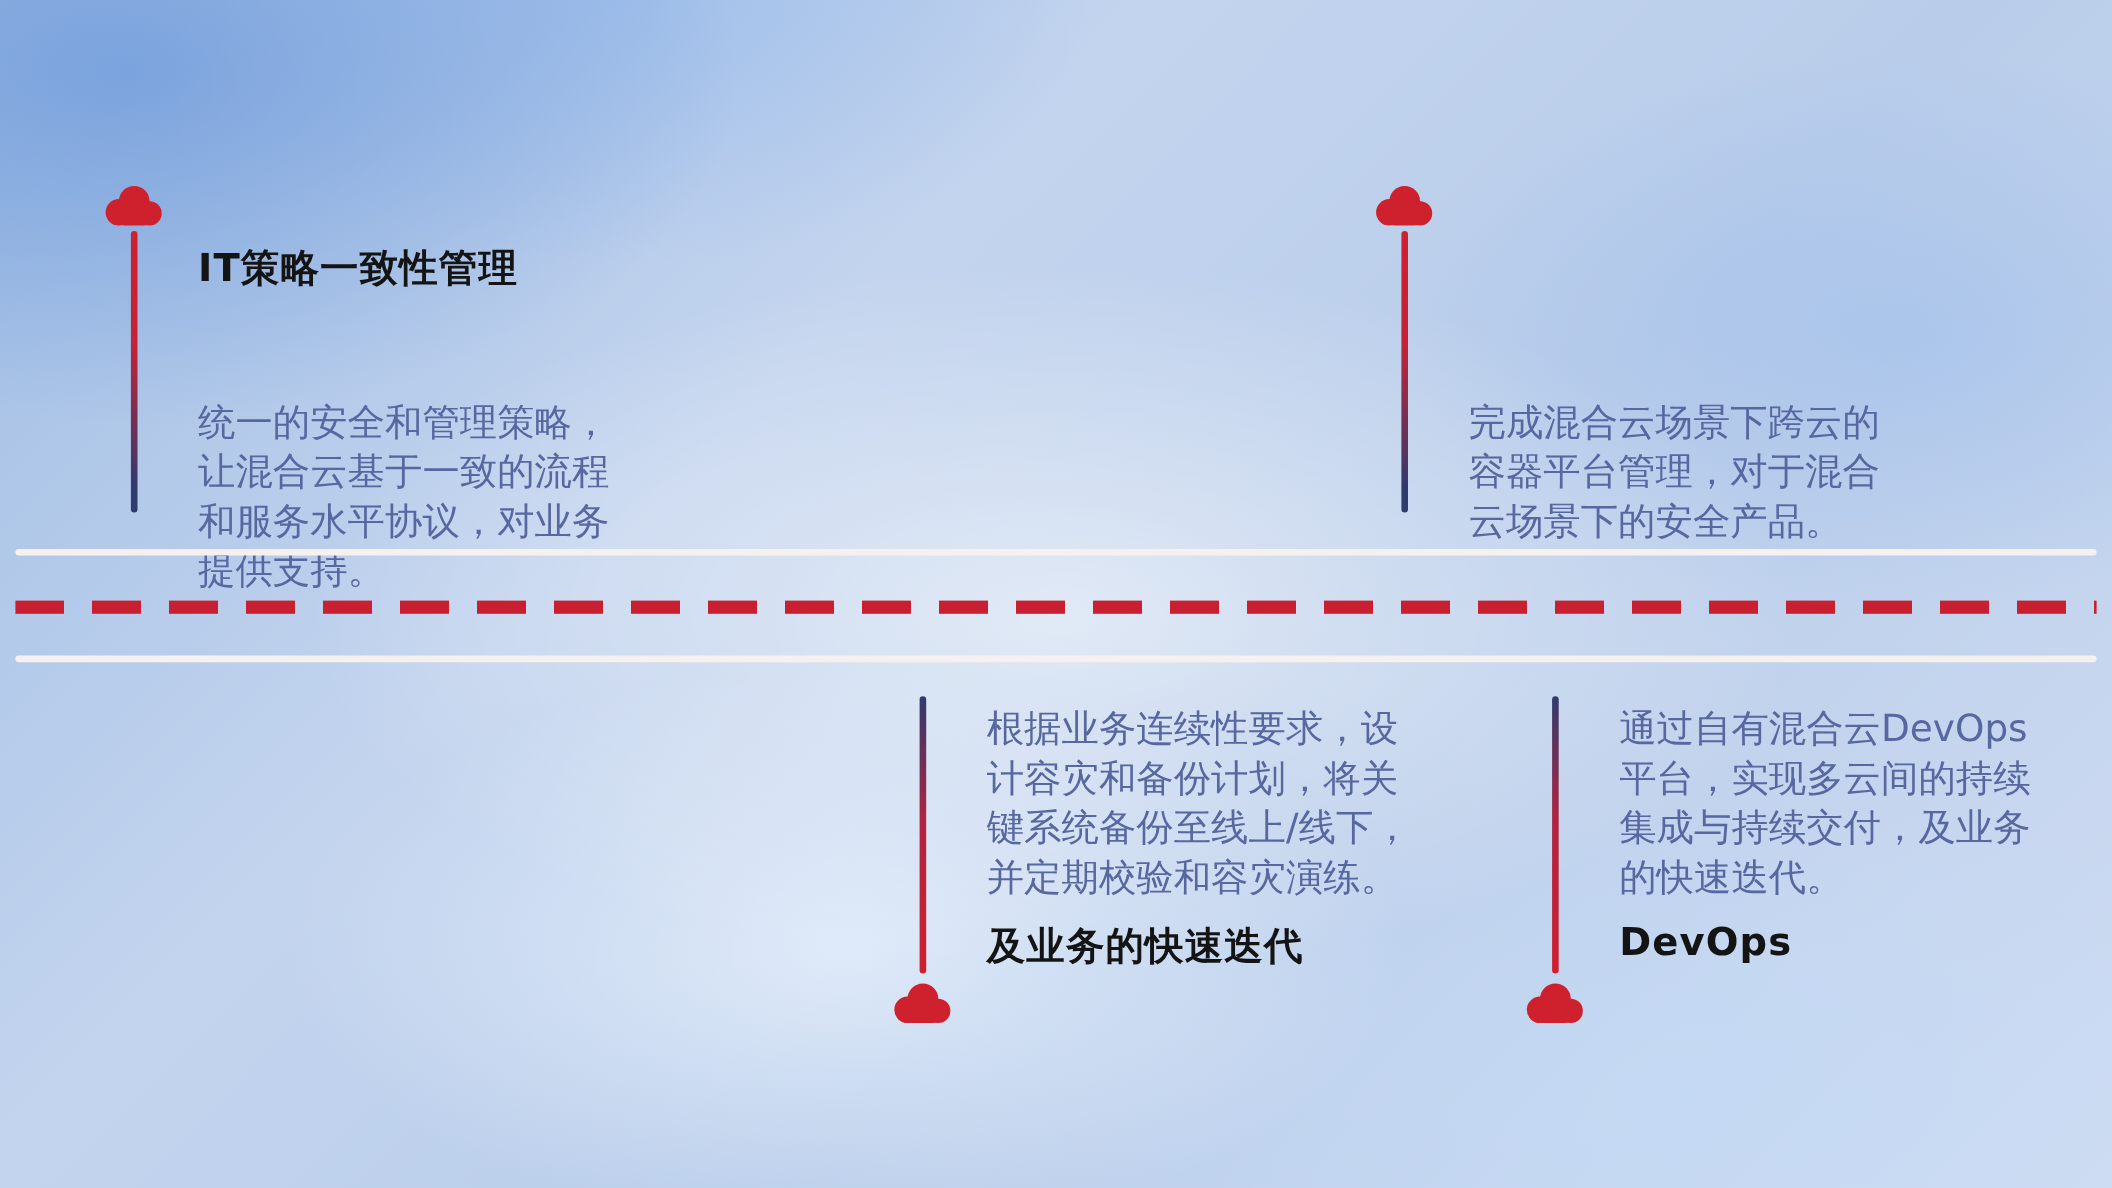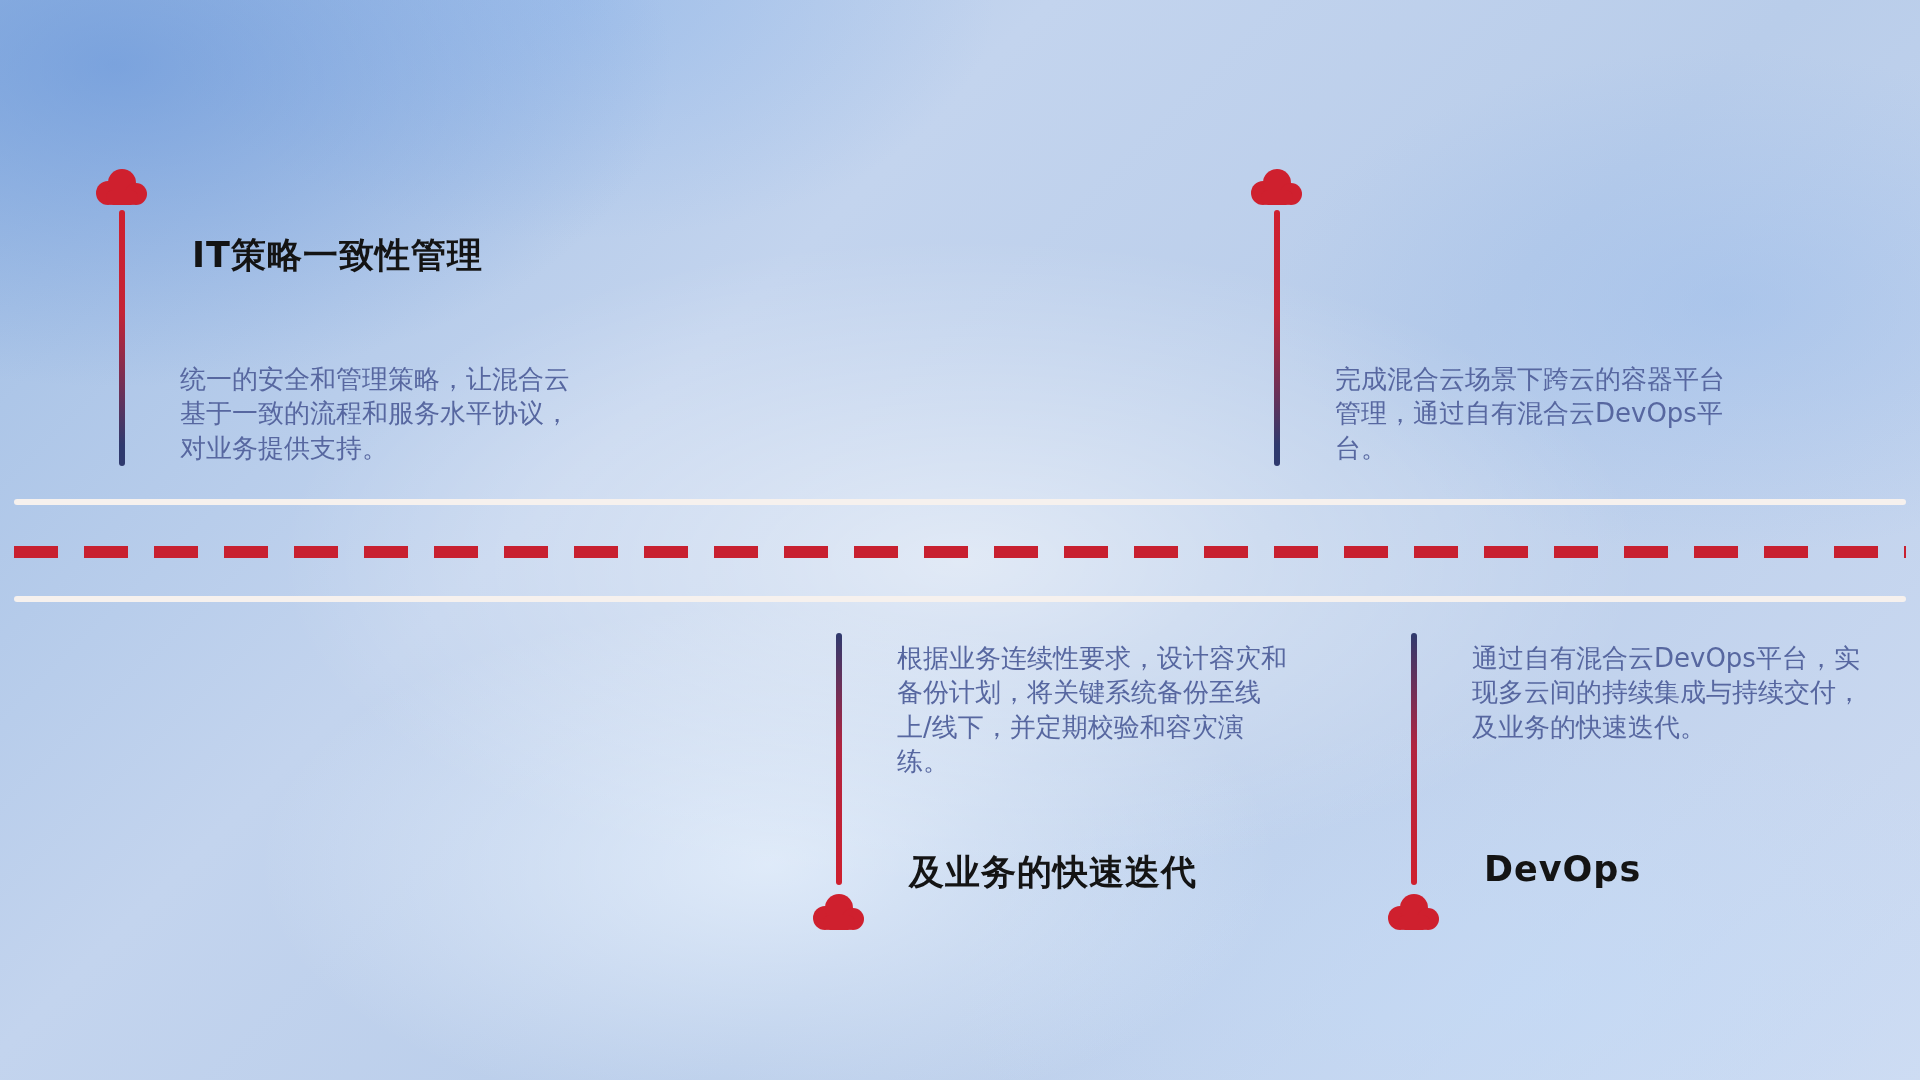--- a/index.html
+++ b/index.html
@@ -42,33 +42,33 @@
   }
   .stem.down {
     background: linear-gradient(180deg, #cf202e 0%, #c42336 40%, #2f3a6e 92%);
   }
   .stem.up {
     background: linear-gradient(180deg, #2f3a6e 0%, #b02440 45%, #cf202e 100%);
   }
   .title {
     position: absolute;
     left: 86px;
-    margin: 12px;
+    margin: 0;
     font-size: 35px;
     font-weight: bold;
     letter-spacing: 1px;
     color: #141414;
     white-space: nowrap;
   }
   .desc {
     position: absolute;
     left: 86px;
     margin: 0;
     width: 390px;
-    font-size: 26px;
+    font-size: 34px;
     line-height: 1.32;
     color: #5767a0;
   }
   .desc.wide { width: 428px; }
 
   
   .item.t1 { left: 94px;   top: 168px; }
   .item.t2 { left: 674px;  top: 168px; }
   .item.t3 { left: 1249px; top: 168px; }
   .item.top .cloud { top: 0; }
@@ -134,21 +134,21 @@
       <svg viewBox="0 0 56 38" width="56" height="38" aria-hidden="true">
         <g fill="#cf202e">
           <circle cx="14" cy="25" r="12"></circle>
           <circle cx="28" cy="15" r="14"></circle>
           <circle cx="42" cy="26" r="11"></circle>
           <rect x="12" y="22" width="32" height="15" rx="7"></rect>
         </g>
       </svg>
     </span>
     <span class="stem down"></span>
-    <p class="desc">完成混合云场景下跨云的容器平台管理，通过自有混合云DevOps平台。</p>
+    <p class="desc">完成混合云场景下跨云的容器平台管理，对于混合云场景下的安全产品。</p>
   </section>
 
   <div>
     <div class="road-line top-line"></div>
     <div class="road-dashes"></div>
     <div class="road-line bottom-line"></div>
   </div>
 
 
   <section class="item bottom b2">

